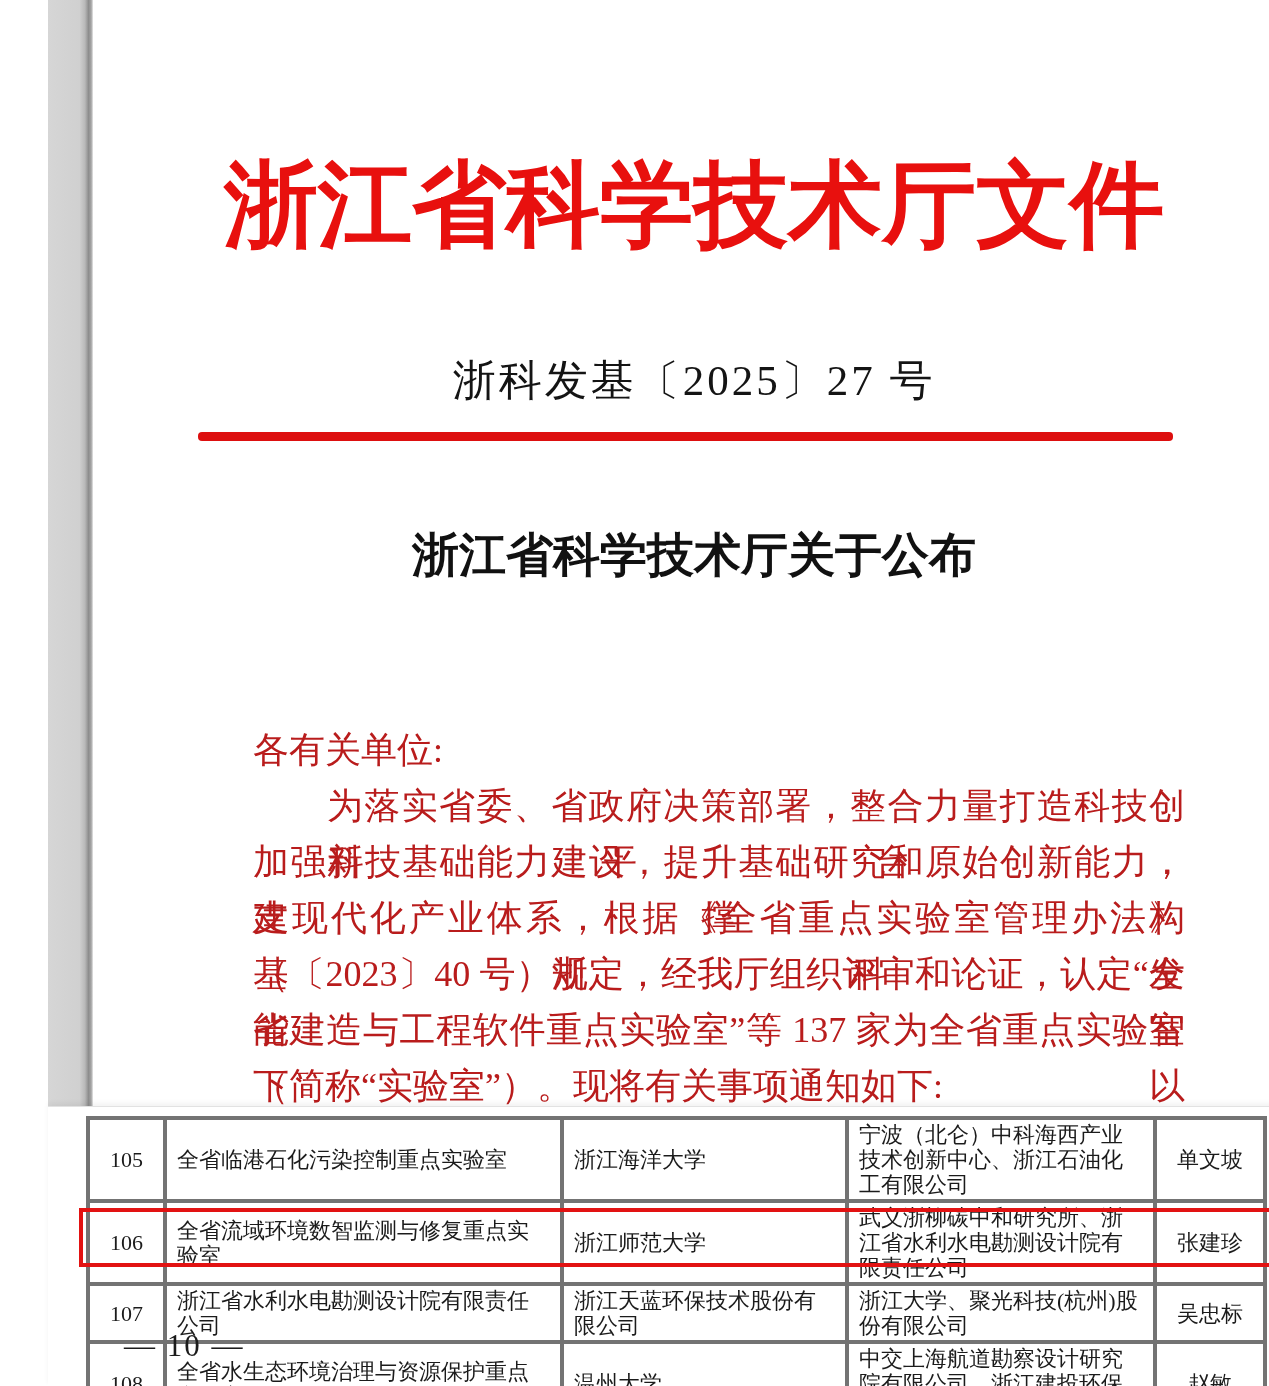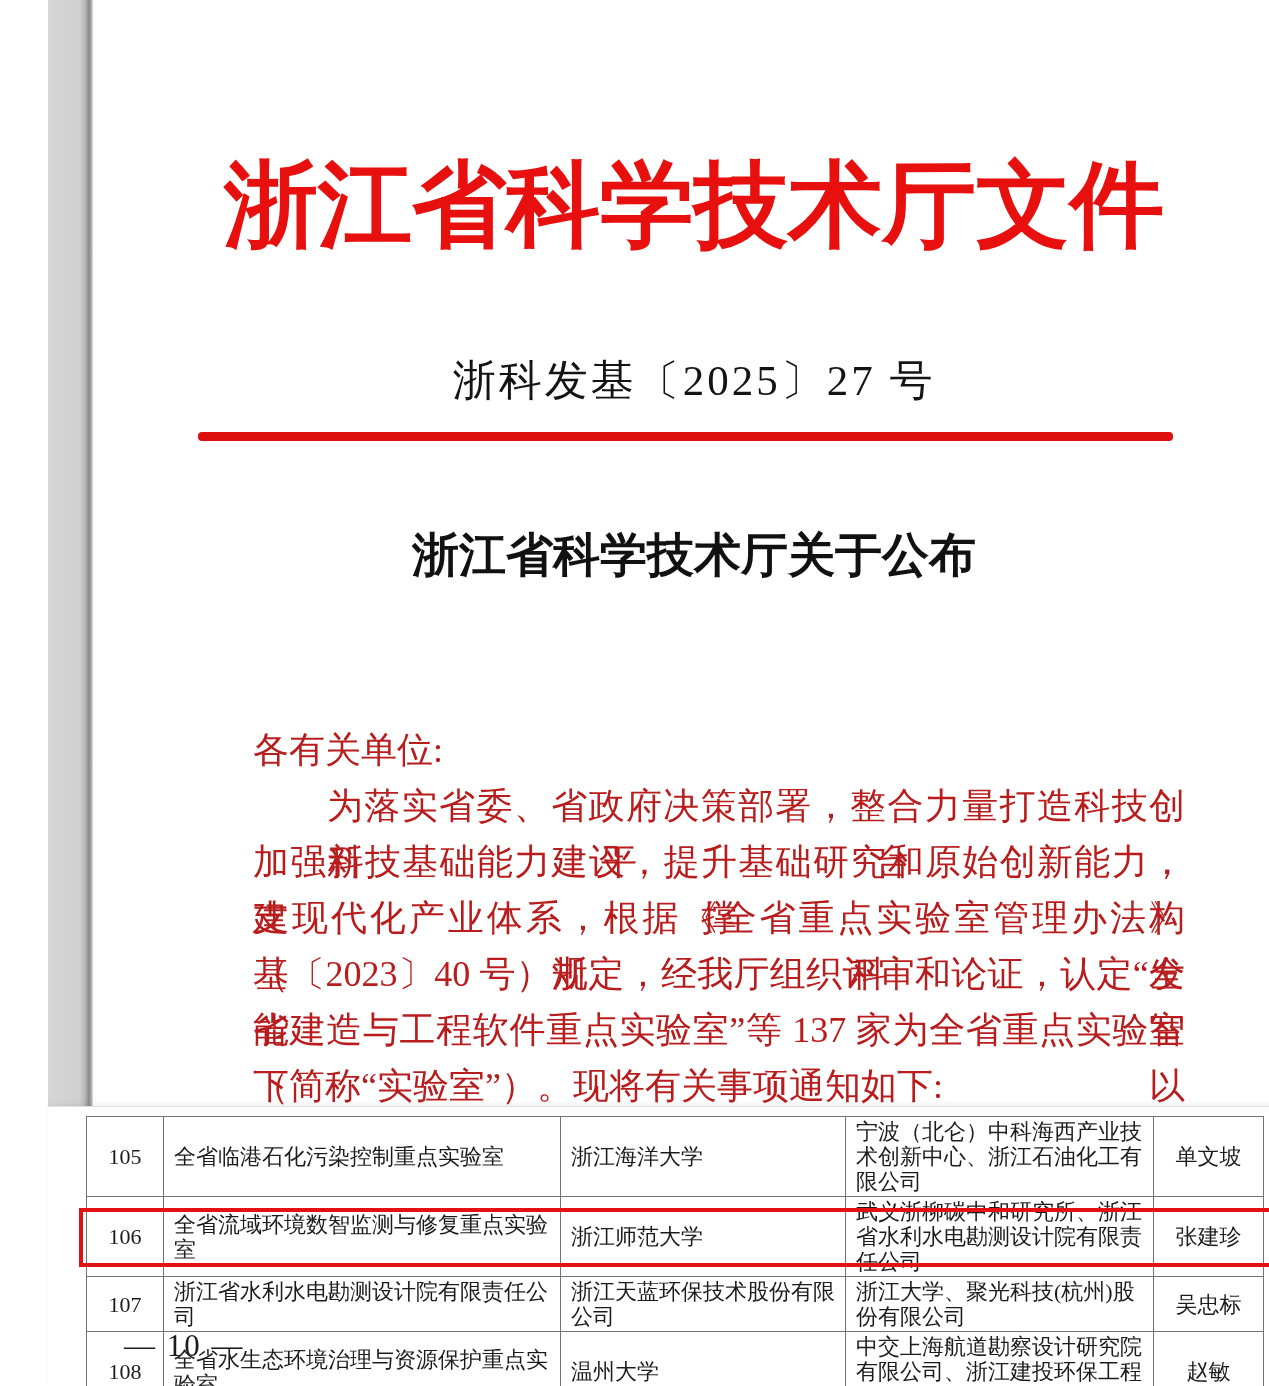--- a/index.html
+++ b/index.html
@@ -57,21 +57,21 @@
     position:absolute; left:0; top:1106px; width:1269px; height:280px;
     background:#fff; border-top:1px solid #e2e2e2;
     box-shadow:0 -3px 5px rgba(0,0,0,0.05);
   }
   table.results {
     position:absolute; left:38px; top:9px;
     border-collapse:collapse; table-layout:fixed; width:1177px;
     font-size:22px; color:#1b1b1b;
   }
   table.results td {
-    border:1px solid #737373; vertical-align:middle;
+    border:4px solid #737373; vertical-align:middle;
     line-height:25px; padding:2px 10px;
   }
   td.c0 { width:77px;  text-align:center; padding:2px 2px; }
   td.c1 { width:397px; }
   td.c2 { width:285px; }
   td.c3 { width:308px; }
   td.c4 { width:110px; text-align:center; padding:2px 2px; }
   tr.r0 { height:48px; }
   tr.r1 { height:49px; }
   tr.r2 { height:53px; }

